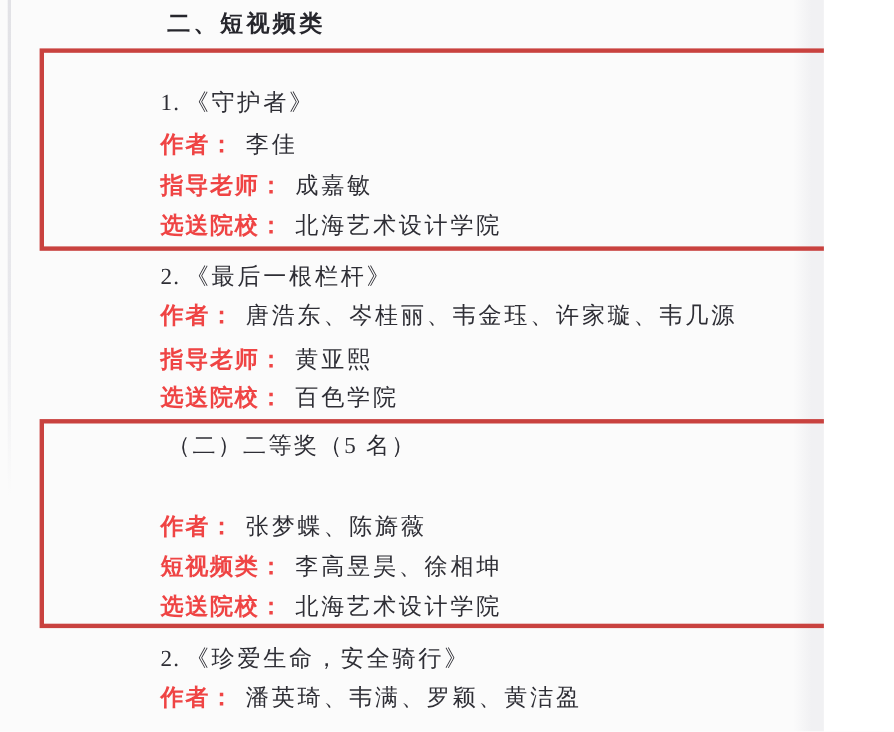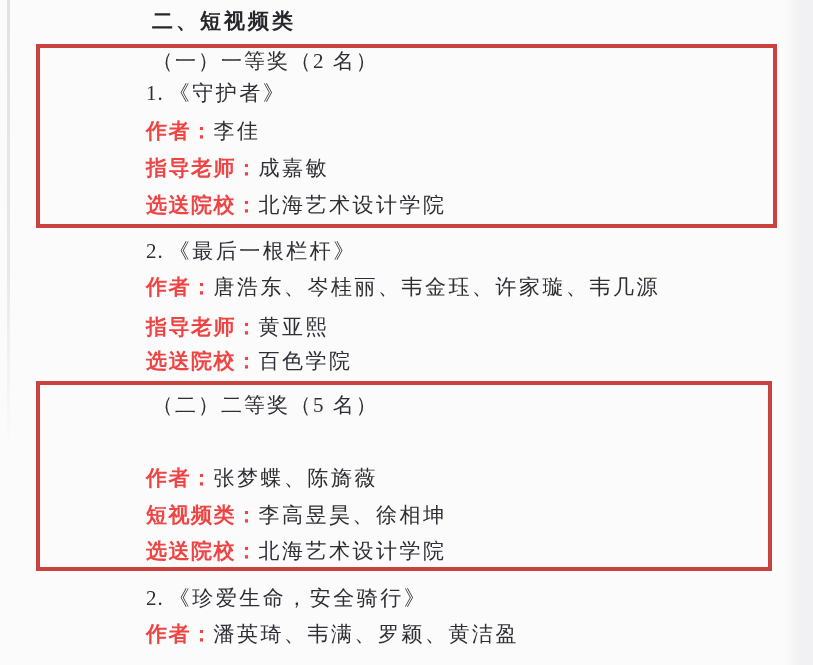--- a/index.html
+++ b/index.html
@@ -1,21 +1,21 @@
 <!DOCTYPE html>
 <html><head>
 <meta charset="utf-8">
 <style>
   html, body {
     margin: 0;
     padding: 0;
   }
   .page {
     position: relative;
-    width: 813px;
+    width: 749px;
     height: 665px;
     background: #fbfbfb;
     overflow: hidden;
     font-family: "Liberation Serif", serif;
     color: #2e2e35;
   }
   
   .edge-left {
     position: absolute;
     left: 7px; top: 0;
@@ -59,37 +59,37 @@
   .entry-number {
     margin-right: 5px;
     letter-spacing: 1px;
   }
   .lbl {
     font-weight: 700;
     color: #ef4444;
     letter-spacing: 1.5px;
   }
   .val {
+    margin-left: 10px;
     letter-spacing: 2.5px;
   }
 </style>
 </head>
 <body>
 
 <div class="page">
 
   <div class="edge-left"></div>
   <div class="edge-right"></div>
 
   <div class="hl-box hl-box-1"></div>
   <div class="hl-box hl-box-2"></div>
 
   <div class="line category-title" style="top:8px">二、短视频类</div>
 
-  <div class="line group-heading" style="top:48px">（一）一等奖（2 名）</div>
 
   <div class="line" style="top:80px">
     <span class="entry-number">1.</span><span>《守护者》</span>
   </div>
   <div class="line" style="top:118px">
     <span class="lbl">作者：</span><span class="val">李佳</span>
   </div>
   <div class="line" style="top:155px">
     <span class="lbl">指导老师：</span><span class="val">成嘉敏</span>
   </div>

